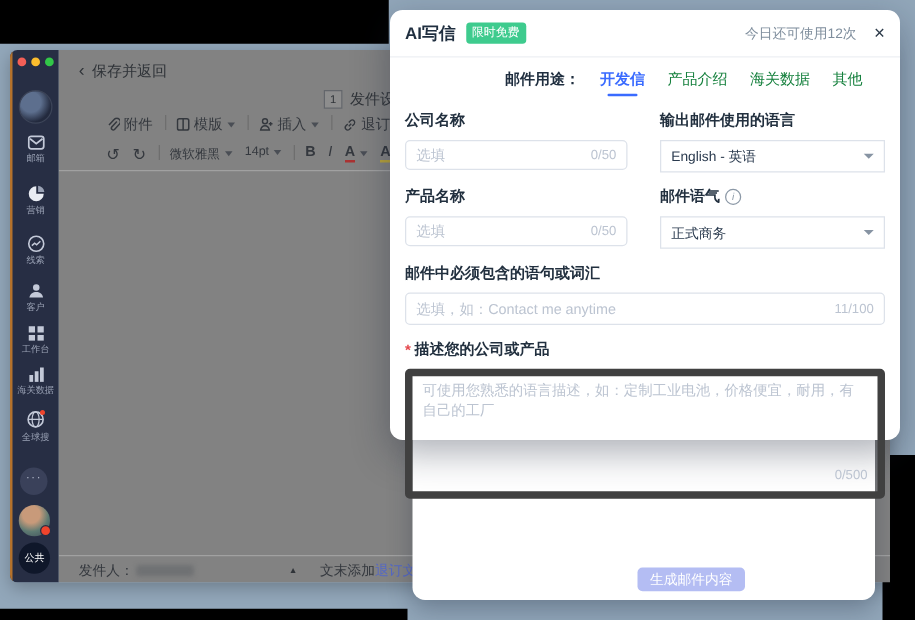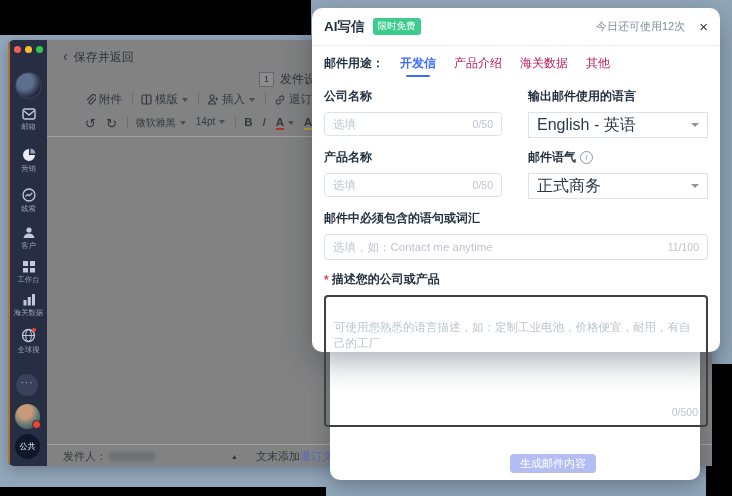--- a/index.html
+++ b/index.html
@@ -61,43 +61,43 @@
     font-size:11px;border:none;border-radius:4px;display:flex;align-items:center;margin-left:28px;}
 
   
   .modal-card{left:312px;top:8px;width:408px;height:344px;background:#fff;border-radius:10px;
     box-shadow:0 10px 30px rgba(20,30,50,.35);color:#22303f;}
   .m-header{display:flex;align-items:center;height:37px;padding:0 12px;border-bottom:1px solid #edf0f4;}
   .m-title{font-size:13.5px;font-weight:bold;color:#1f2e3f;}
   .m-badge{background:#3ecb8e;color:#fff;font-size:9.5px;padding:2px 5px;border-radius:3px;margin-left:8px;}
   .m-quota{margin-left:auto;font-size:11px;color:#7f8e9d;}
   .m-close{margin-left:14px;font-size:15px;color:#2c3a49;line-height:1;cursor:default;}
-  .m-tabs{display:flex;align-items:flex-start;padding:9px 12px 0;font-size:12px;}
+  .m-tabs{display:flex;align-items:flex-start;padding:9px 12px 0;font-size:12px;justify-content:flex-end;}
   .m-purpose{font-weight:bold;color:#1f2e3f;margin-right:16px;}
-  .m-tab{margin-right:18px;color:#be185d;display:flex;flex-direction:column;align-items:center;}
+  .m-tab{margin-right:18px;color:#15803d;display:flex;flex-direction:column;align-items:center;}
   .m-tab.active{color:#3a6bff;font-weight:bold;}
   .m-tab .underline{width:24px;height:2px;background:#3a6bff;border-radius:1px;margin-top:3px;visibility:hidden;}
   .m-tab.active .underline{visibility:visible;}
   .m-form{padding:0 12px;}
   .f-row{display:flex;gap:26px;}
   .f-col-l{width:178px;flex:none;} .f-col-r{width:180px;flex:none;}
   .f-label{font-size:12px;font-weight:bold;color:#22303f;margin:11px 0 7px;display:flex;align-items:center;}
   .req{color:#e5484d;margin-right:3px;font-weight:bold;}
   .f-input{height:22px;border:1px solid #dde2ea;border-radius:4px;display:flex;align-items:center;
     padding:0 8px;font-size:11.5px;background:#fff;}
   .f-input.tall{height:24px;}
   .ph{color:#bcc4d1;overflow:hidden;white-space:nowrap;}
   .counter{margin-left:auto;color:#bcc4d1;font-size:10.5px;padding-left:6px;}
   .f-select{height:24px;border:1px solid #dde2ea;border-radius:0;display:flex;align-items:center;
-    padding:0 8px;font-size:16px;color:#2a3a4e;}
+    padding:0 8px;font-size:11px;color:#2a3a4e;}
   .sel-caret{margin-left:auto;width:0;height:0;border-left:4px solid transparent;border-right:4px solid transparent;
     border-top:4.5px solid #8794a3;}
   .info-i{display:inline-flex;width:11px;height:11px;border:1px solid #8b98a6;border-radius:50%;color:#8b98a6;
     font-size:8px;align-items:center;justify-content:center;margin-left:4px;font-weight:normal;font-style:italic;}
-  .f-textarea{position:relative;height:84px;border:2px solid #404040;border-radius:4px;padding:22px 8px;
+  .f-textarea{position:relative;height:84px;border:6px solid #404040;border-radius:4px;padding:4px 8px;
     font-size:11.5px;line-height:16px;}
   .ta-counter{position:absolute;right:8px;bottom:5px;color:#bcc4d1;font-size:10.5px;}
 </style>
 </head>
 <body>
 
 <div class="screen">
 
   <div class="abs black-top"></div>
   <div class="abs black-bottom"></div>

